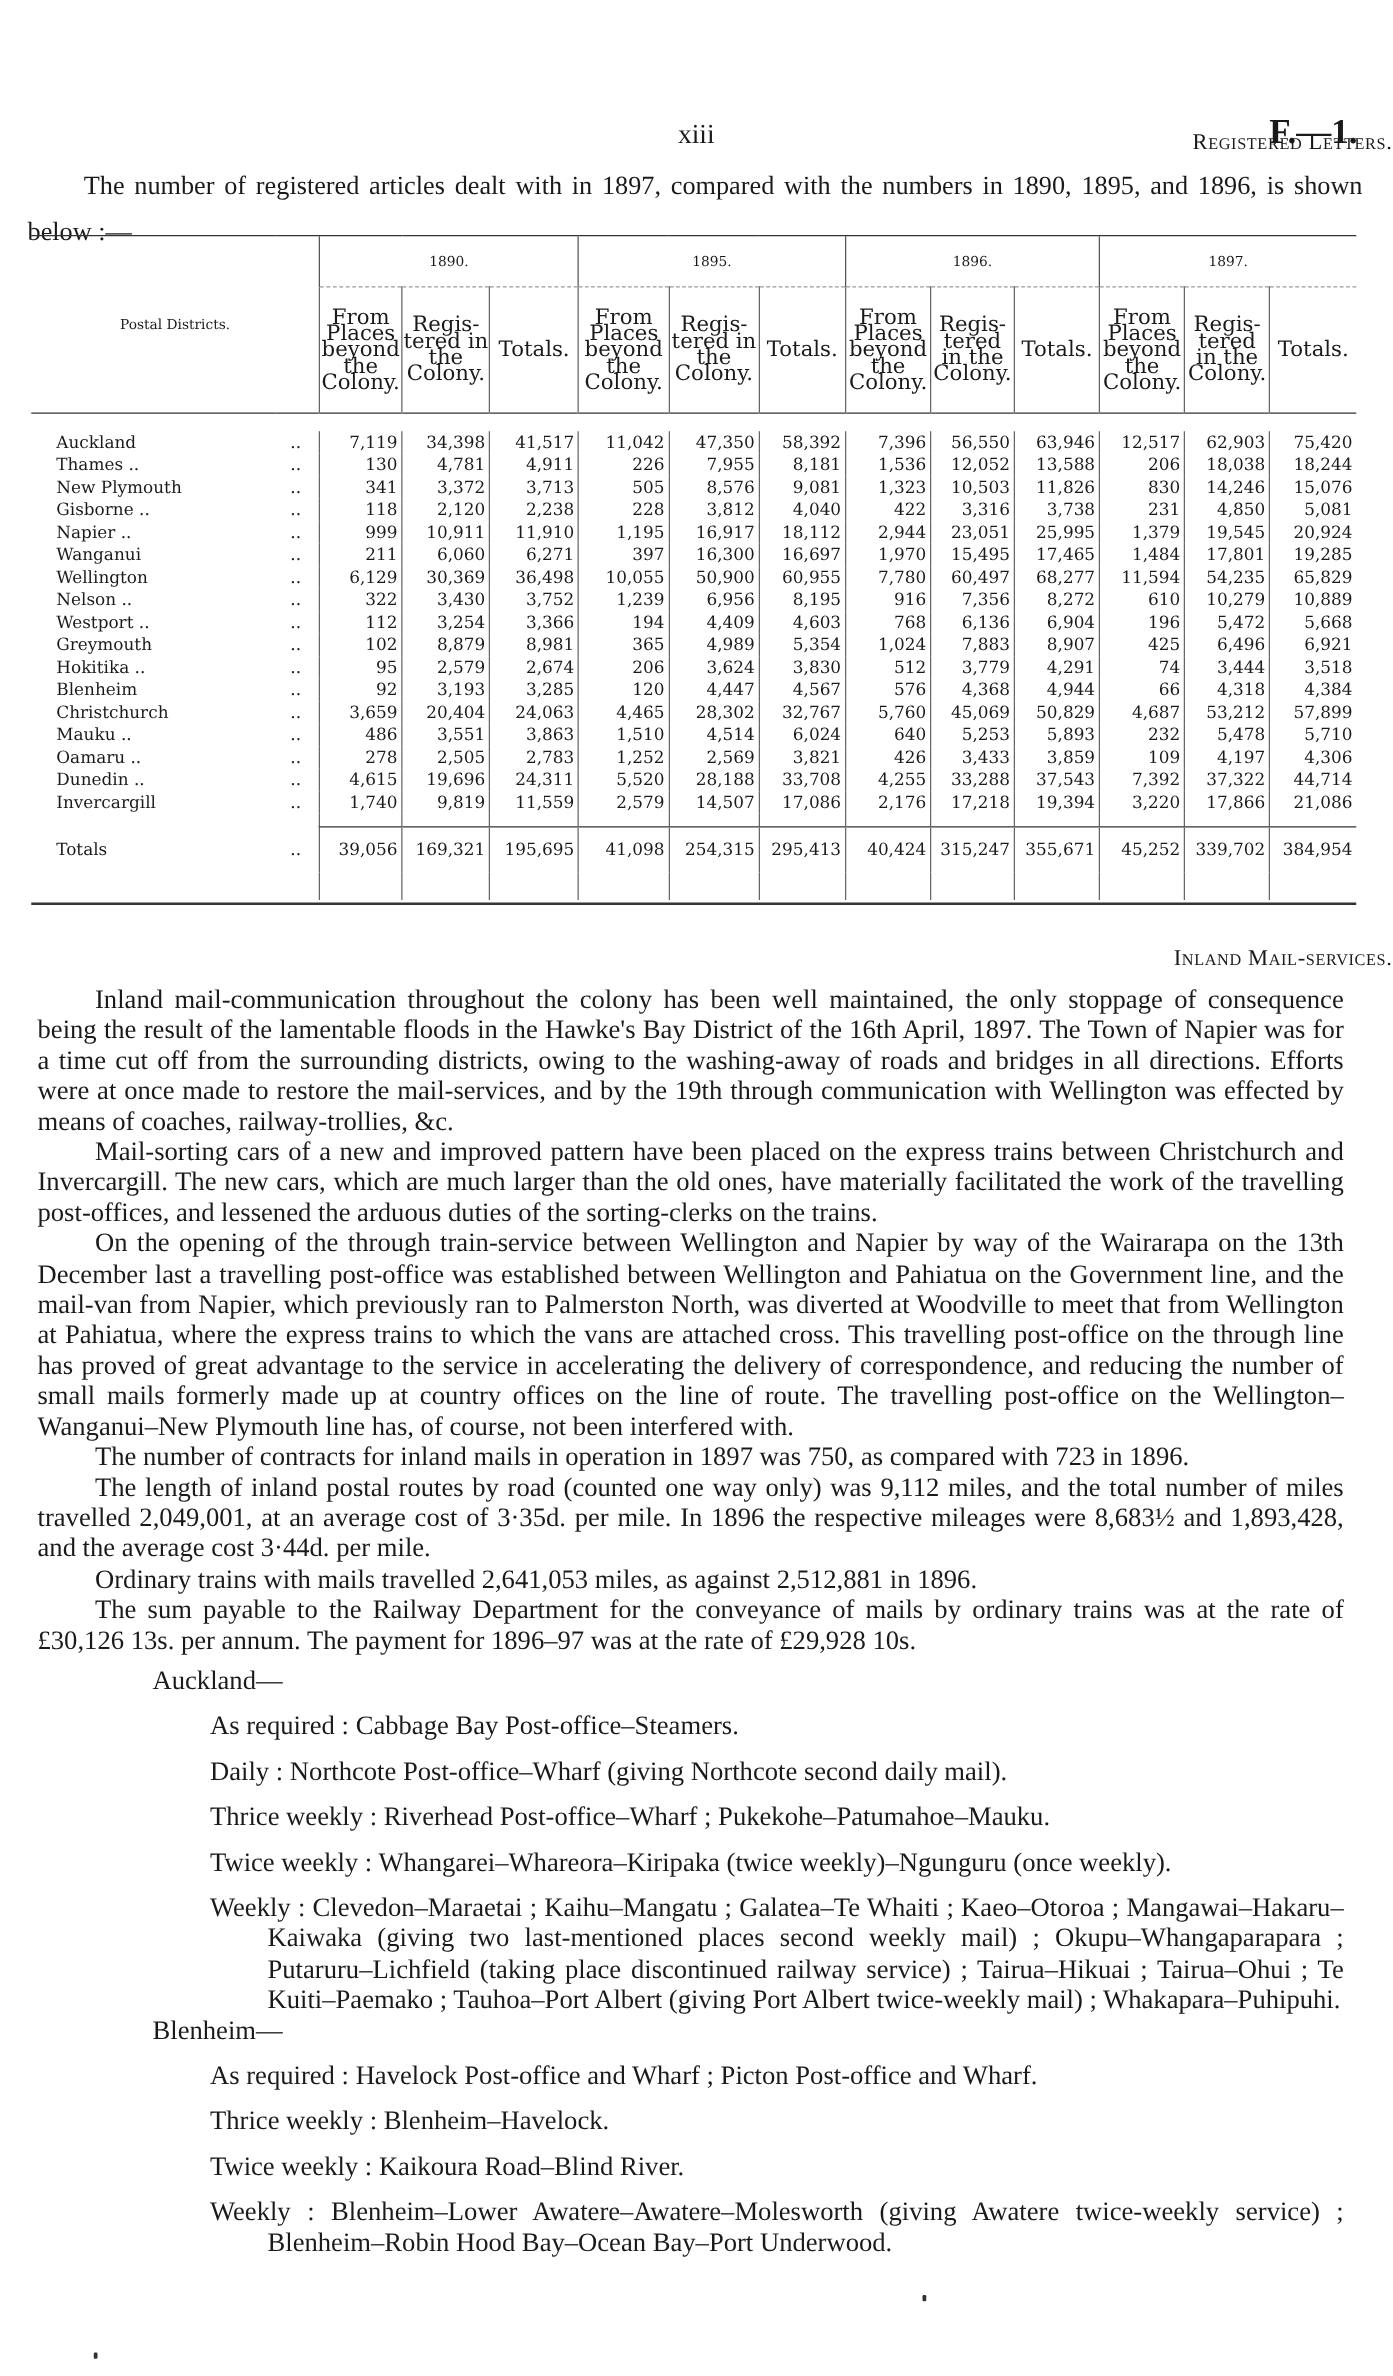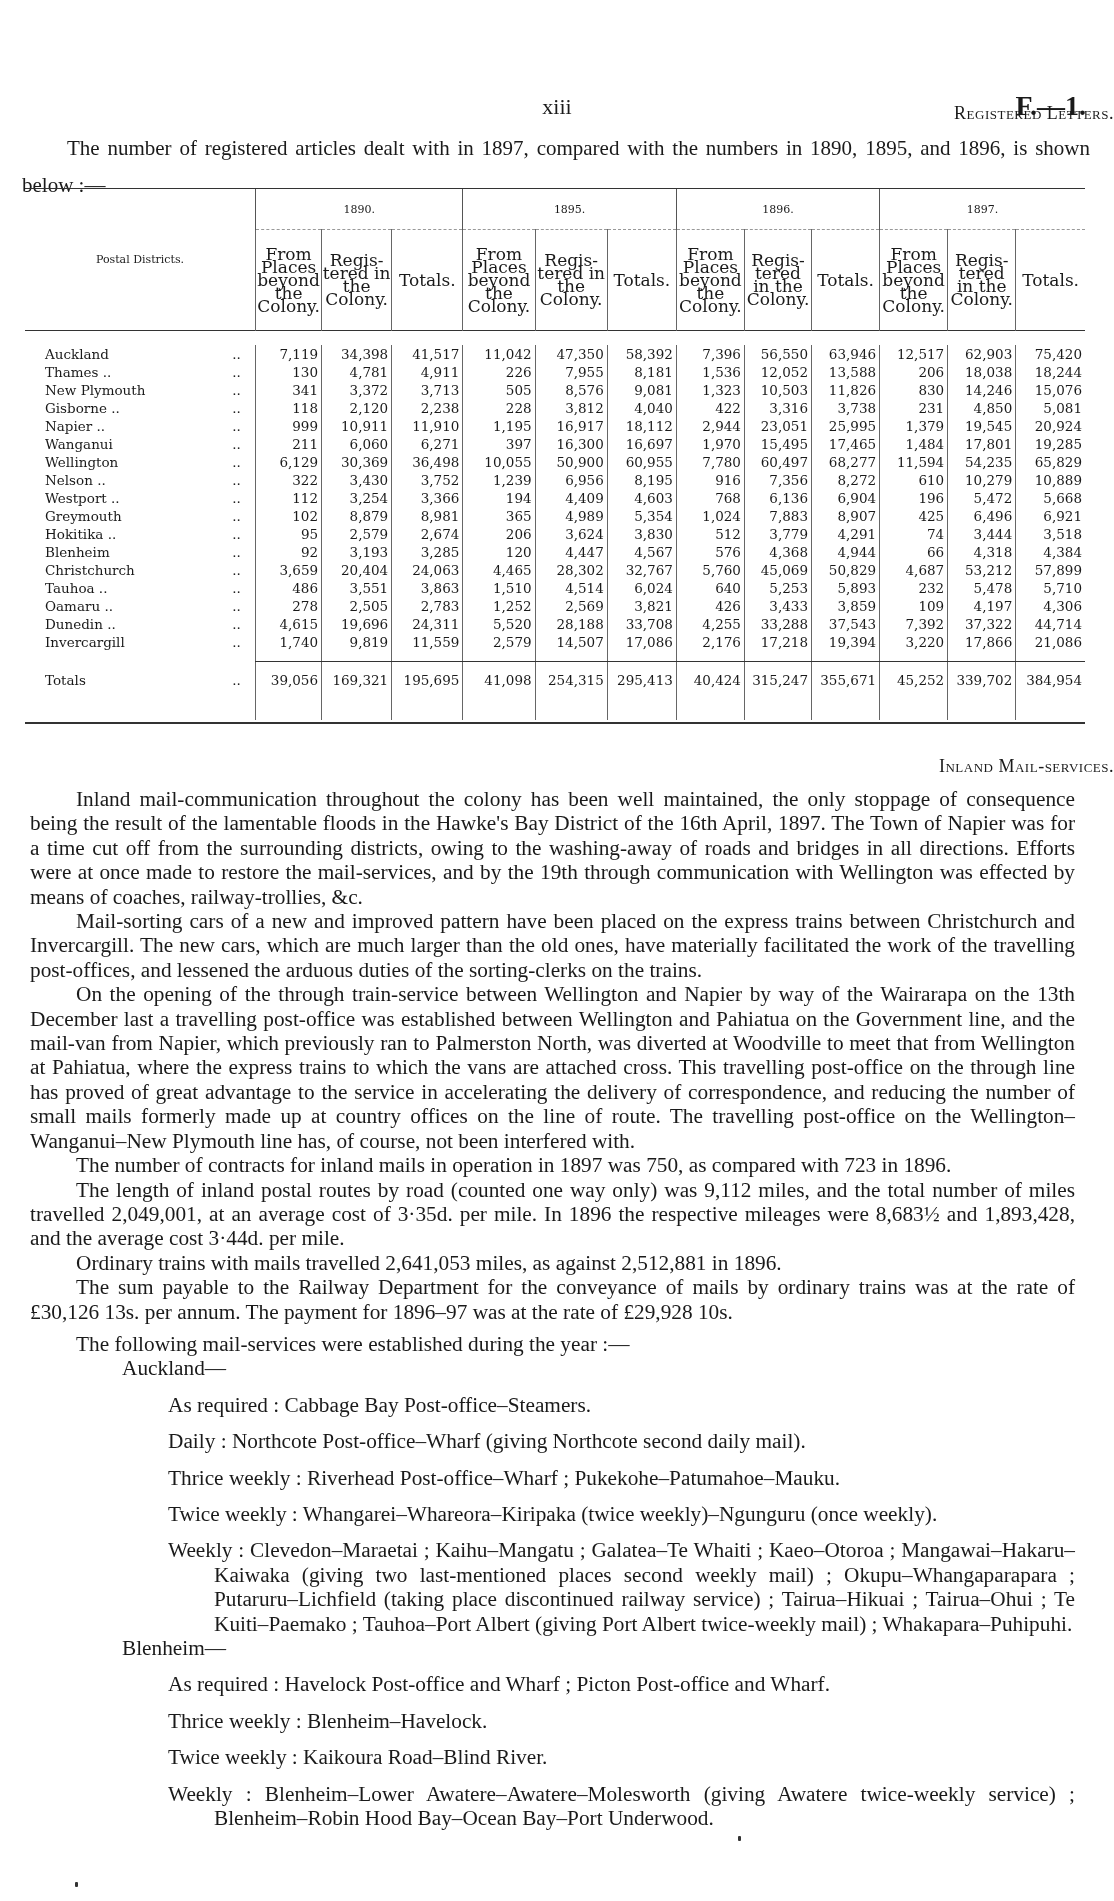--- a/index.html
+++ b/index.html
@@ -320,21 +320,21 @@
         <td>28,302</td>
         <td>32,767</td>
         <td>5,760</td>
         <td>45,069</td>
         <td>50,829</td>
         <td>4,687</td>
         <td>53,212</td>
         <td>57,899</td>
       </tr>
       <tr class="data-row">
-        <td class="district">Tauhoa ..</td>
+        <td class="district">Mauku ..</td>
         <td class="dots">..</td>
         <td>486</td>
         <td>3,551</td>
         <td>3,863</td>
         <td>1,510</td>
         <td>4,514</td>
         <td>6,024</td>
         <td>640</td>
         <td>5,253</td>
         <td>5,893</td>
@@ -446,21 +446,20 @@
 
 <div class="body-text">
   <p>Inland mail-communication throughout the colony has been well maintained, the only stoppage of consequence being the result of the lamentable floods in the Hawke's Bay District of the 16th April, 1897. The Town of Napier was for a time cut off from the surrounding districts, owing to the washing-away of roads and bridges in all directions. Efforts were at once made to restore the mail-services, and by the 19th through communication with Wellington was effected by means of coaches, railway-trollies, &amp;c.</p>
   <p>Mail-sorting cars of a new and improved pattern have been placed on the express trains between Christchurch and Invercargill. The new cars, which are much larger than the old ones, have materially facilitated the work of the travelling post-offices, and lessened the arduous duties of the sorting-clerks on the trains.</p>
   <p>On the opening of the through train-service between Wellington and Napier by way of the Wairarapa on the 13th December last a travelling post-office was established between Wellington and Pahiatua on the Government line, and the mail-van from Napier, which previously ran to Palmerston North, was diverted at Woodville to meet that from Wellington at Pahiatua, where the express trains to which the vans are attached cross. This travelling post-office on the through line has proved of great advantage to the service in accelerating the delivery of correspondence, and reducing the number of small mails formerly made up at country offices on the line of route. The travelling post-office on the Wellington–Wanganui–New Plymouth line has, of course, not been interfered with.</p>
   <p>The number of contracts for inland mails in operation in 1897 was 750, as compared with 723 in 1896.</p>
   <p>The length of inland postal routes by road (counted one way only) was 9,112 miles, and the total number of miles travelled 2,049,001, at an average cost of 3·35d. per mile. In 1896 the respective mileages were 8,683½ and 1,893,428, and the average cost 3·44d. per mile.</p>
   <p>Ordinary trains with mails travelled 2,641,053 miles, as against 2,512,881 in 1896.</p>
   <p>The sum payable to the Railway Department for the conveyance of mails by ordinary trains was at the rate of £30,126 13s. per annum. The payment for 1896–97 was at the rate of £29,928 10s.</p>
   <div class="services">
-    <p class="lead">The following mail-services were established during the year :—</p>
     <p class="region">Auckland—</p>
     <p class="svc">As required : Cabbage Bay Post-office–Steamers.</p>
     <p class="svc">Daily : Northcote Post-office–Wharf (giving Northcote second daily mail).</p>
     <p class="svc">Thrice weekly : Riverhead Post-office–Wharf ; Pukekohe–Patumahoe–Mauku.</p>
     <p class="svc">Twice weekly : Whangarei–Whareora–Kiripaka (twice weekly)–Ngunguru (once weekly).</p>
     <p class="svc">Weekly : Clevedon–Maraetai ; Kaihu–Mangatu ; Galatea–Te Whaiti ; Kaeo–Otoroa ; Mangawai–Hakaru–Kaiwaka (giving two last-mentioned places second weekly mail) ; Okupu–Whangaparapara ; Putaruru–Lichfield (taking place discontinued railway service) ; Tairua–Hikuai ; Tairua–Ohui ; Te Kuiti–Paemako ; Tauhoa–Port Albert (giving Port Albert twice-weekly mail) ; Whakapara–Puhipuhi.</p>
     <p class="region">Blenheim—</p>
     <p class="svc">As required : Havelock Post-office and Wharf ; Picton Post-office and Wharf.</p>
     <p class="svc">Thrice weekly : Blenheim–Havelock.</p>
     <p class="svc">Twice weekly : Kaikoura Road–Blind River.</p>

